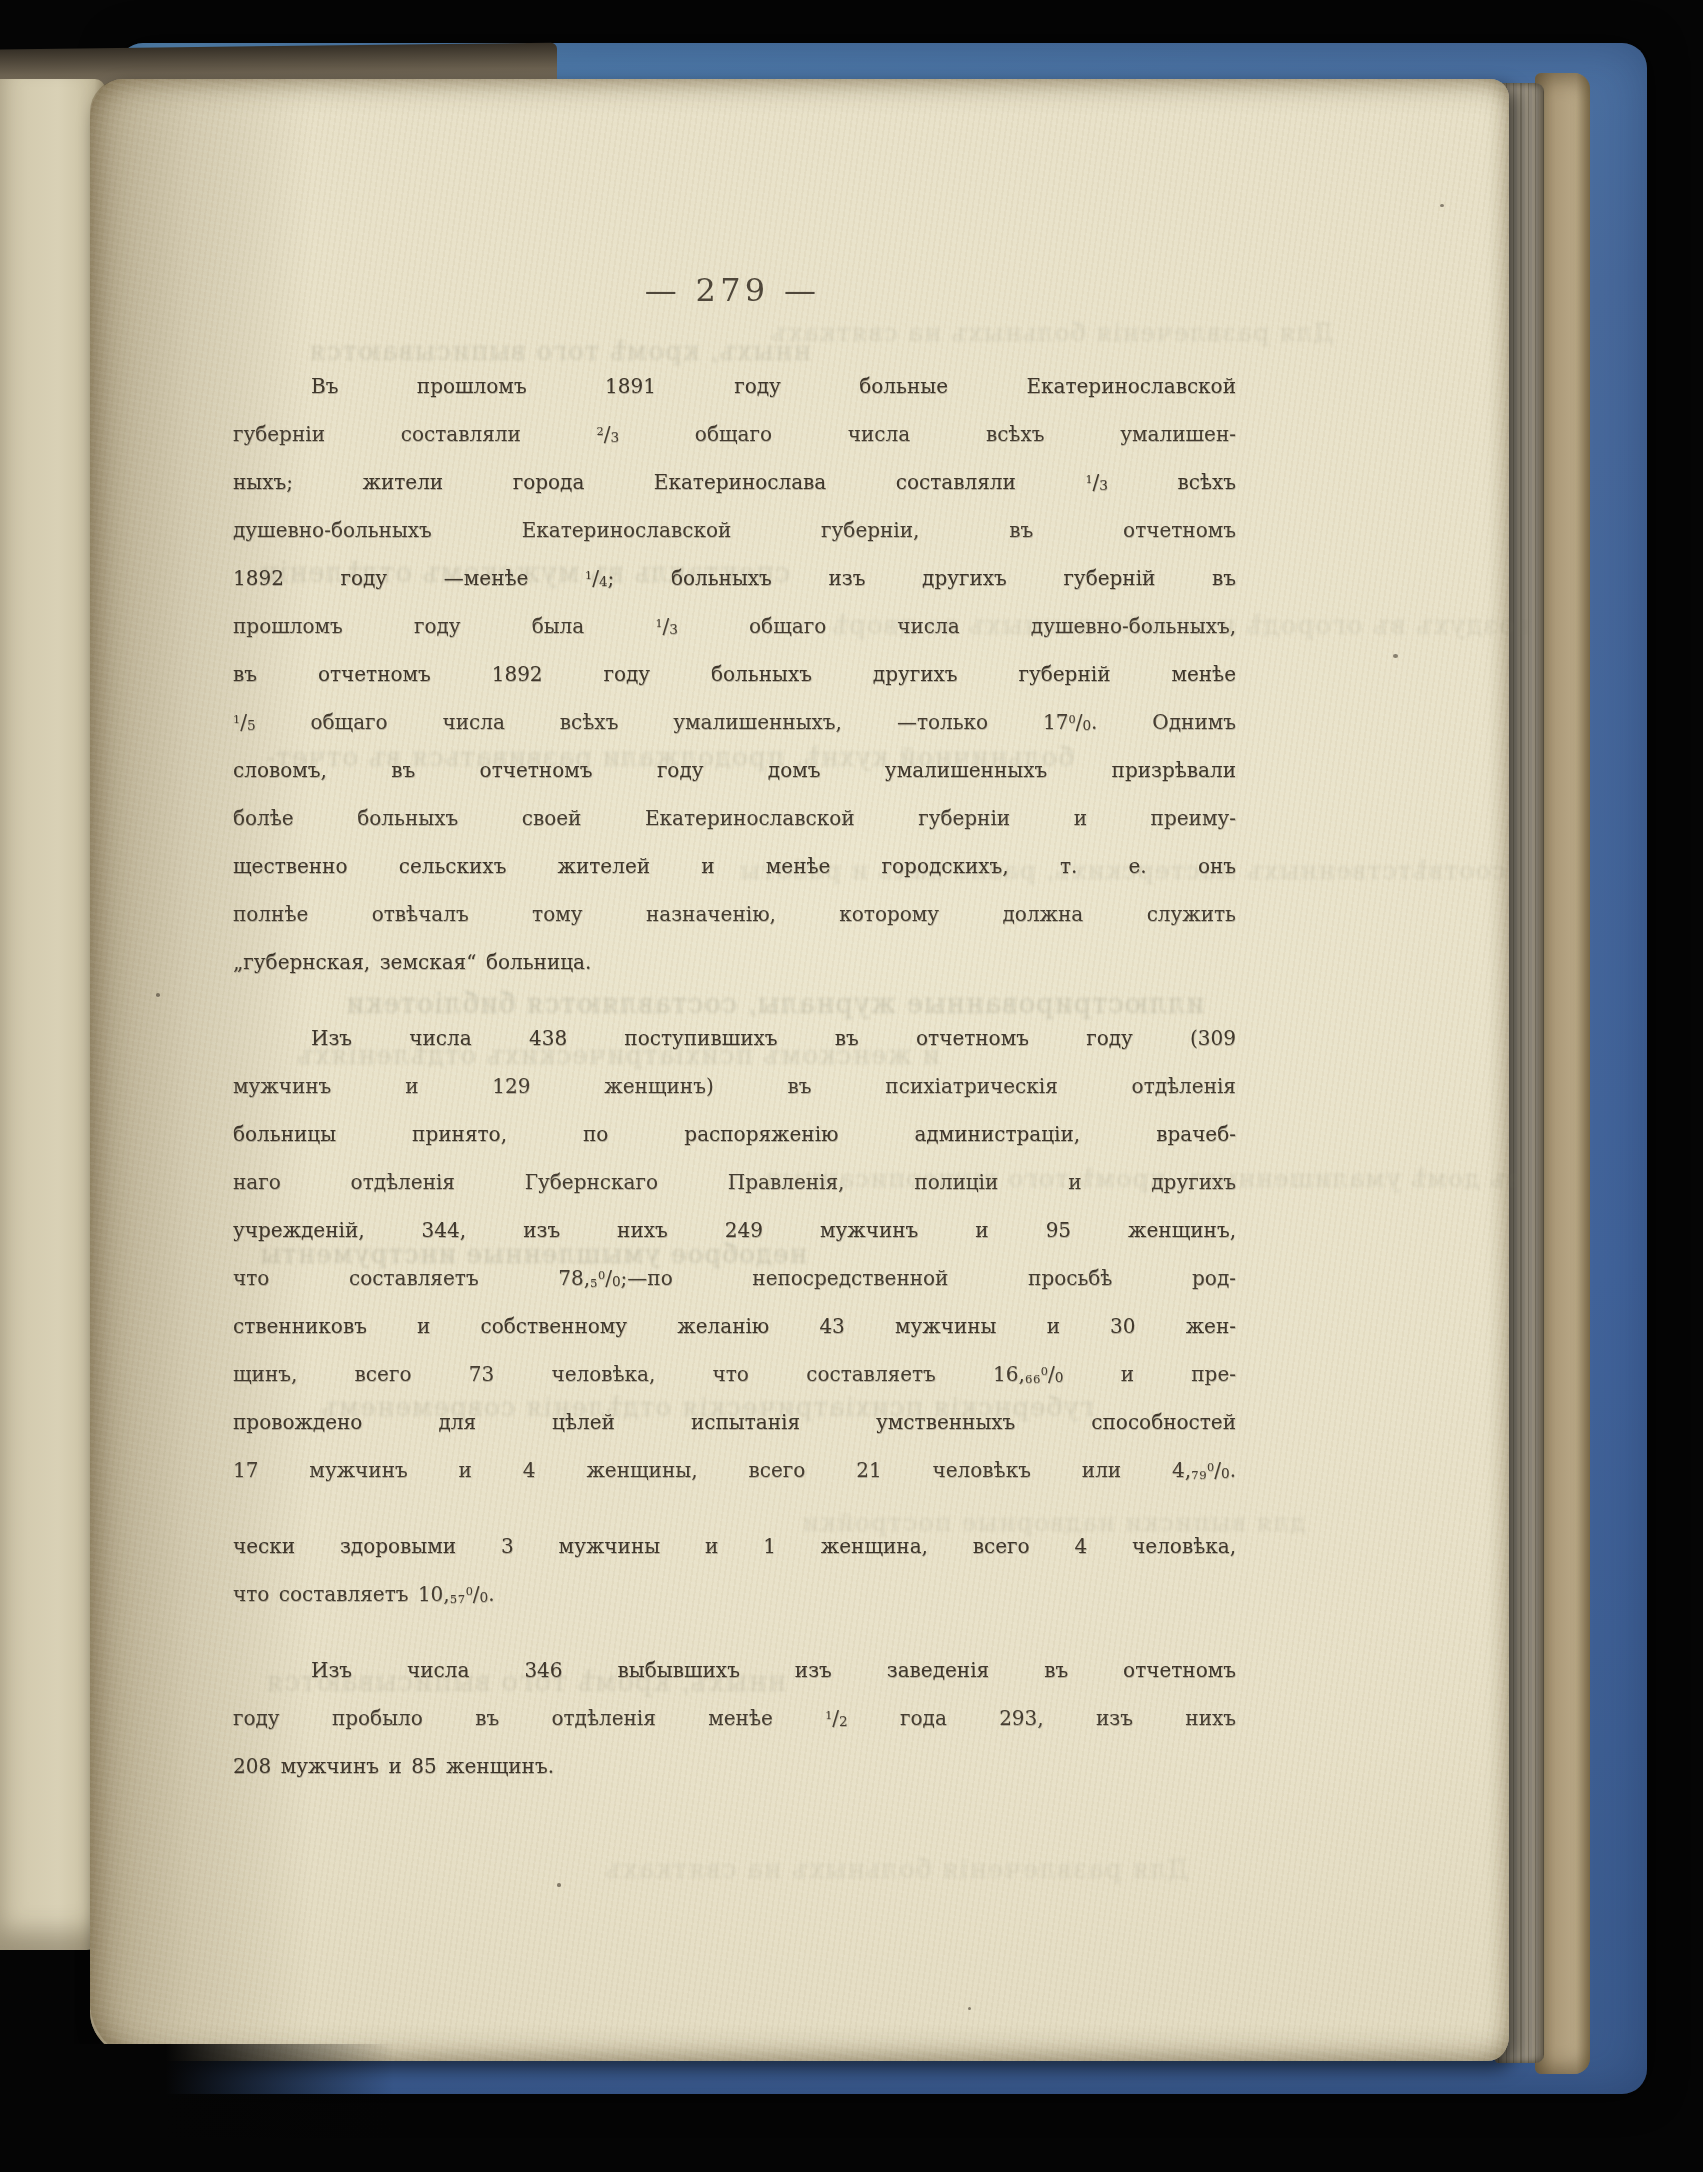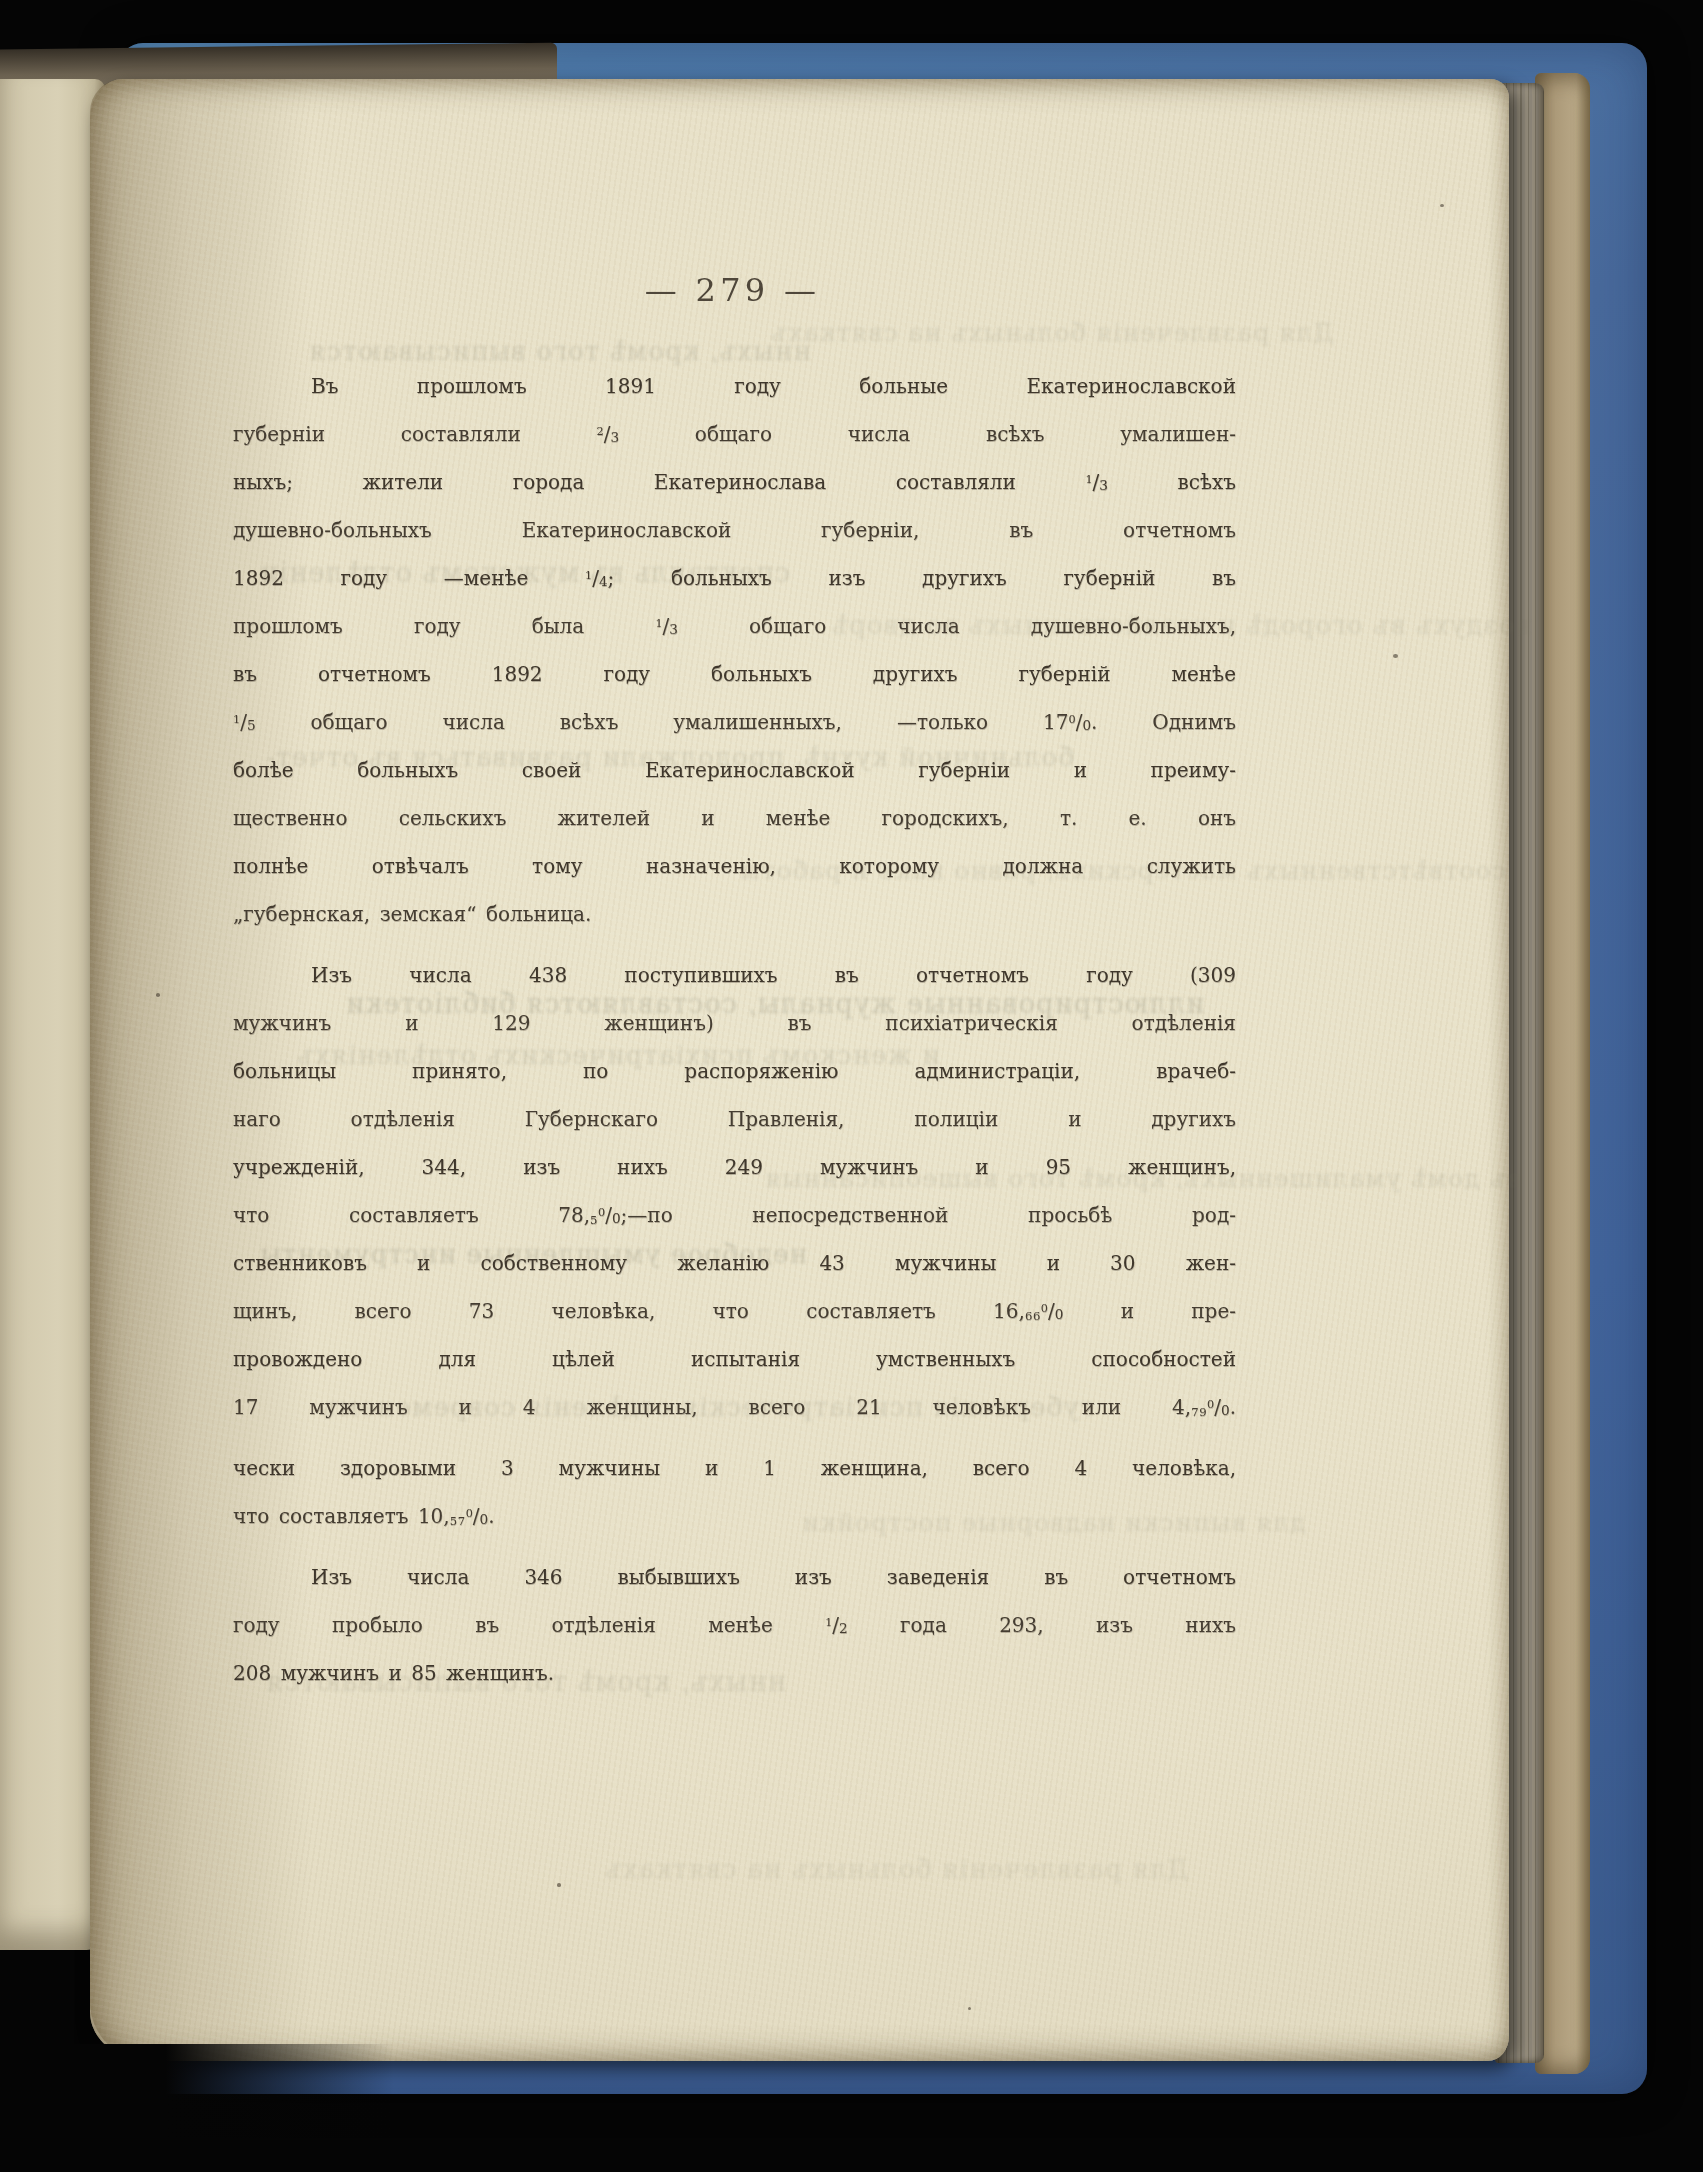--- a/index.html
+++ b/index.html
@@ -55,21 +55,21 @@
   .grain{position:absolute;inset:0;border-radius:inherit;
     background-image:repeating-linear-gradient(98deg,rgba(120,100,60,.05) 0 1.8px,transparent 1.8px 5.5px),
                      repeating-linear-gradient(12deg,rgba(255,255,255,.045) 0 2.5px,transparent 2.5px 6.8px);}
 
   #pagenum{position:absolute;left:231px;top:271px;width:1003px;z-index:7;
     text-align:center;font-size:32px;letter-spacing:4.3px;color:var(--ink);opacity:.9;}
 
   #textblock{position:absolute;left:233px;top:362px;width:1003px;z-index:7;
     font-size:20px;color:var(--ink);
     text-shadow:0.4px 0.6px 0.4px rgba(56,46,36,.30);}
-  .para + .para{margin-top:13px;}
+  .para + .para{margin-top:28px;}
   .line{height:48px;line-height:48px;text-align:justify;text-align-last:justify;word-spacing:3.1px;}
   .line.last{text-align:left;text-align-last:left;}
   .line:nth-child(2n){opacity:.96;}
   .ind{display:inline-block;width:78px;}
   .sm{font-size:58%;position:relative;top:.14em;letter-spacing:0.6px;}
   .fr{white-space:nowrap;letter-spacing:0;}
   .fr .nu{font-size:56%;position:relative;top:-.52em;}
   .fr .de{font-size:68%;position:relative;top:.04em;}
 
   .ghost{position:absolute;z-index:6;transform:scaleX(-1);color:var(--ghost);
@@ -99,20 +99,21 @@
   <div id="textblock">
       <div class="para">
         <div class="line"><span class="ind"></span>Въ прошломъ 1891 году больные Екатеринославской</div>
         <div class="line">губерніи составляли <span class="fr"><span class="nu">2</span>/<span class="de">3</span></span> общаго числа всѣхъ умалишен-</div>
         <div class="line">ныхъ; жители города Екатеринослава составляли <span class="fr"><span class="nu">1</span>/<span class="de">3</span></span> всѣхъ</div>
         <div class="line">душевно-больныхъ Екатеринославской губерніи, въ отчетномъ</div>
         <div class="line">1892 году —менѣе <span class="fr"><span class="nu">1</span>/<span class="de">4</span></span>; больныхъ изъ другихъ губерній въ</div>
         <div class="line">прошломъ году была <span class="fr"><span class="nu">1</span>/<span class="de">3</span></span> общаго числа душевно-больныхъ,</div>
         <div class="line">въ отчетномъ 1892 году больныхъ другихъ губерній менѣе</div>
         <div class="line"><span class="fr"><span class="nu">1</span>/<span class="de">5</span></span> общаго числа всѣхъ умалишенныхъ, —только 17<span class="fr"><span class="nu">0</span>/<span class="de">0</span></span>. Однимъ</div>
+        <div class="line">словомъ, въ отчетномъ году домъ умалишенныхъ призрѣвали</div>
         <div class="line">болѣе больныхъ своей Екатеринославской губерніи и преиму-</div>
         <div class="line">щественно сельскихъ жителей и менѣе городскихъ, т. е. онъ</div>
         <div class="line">полнѣе отвѣчалъ тому назначенію, которому должна служить</div>
         <div class="line last">„губернская, земская“ больница.</div>
       </div>
       <div class="para">
         <div class="line"><span class="ind"></span>Изъ числа 438 поступившихъ въ отчетномъ году (309</div>
         <div class="line">мужчинъ и 129 женщинъ) въ психіатрическія отдѣленія</div>
         <div class="line">больницы принято, по распоряженію администраціи, врачеб-</div>
         <div class="line">наго отдѣленія Губернскаго Правленія, полиціи и другихъ</div>

